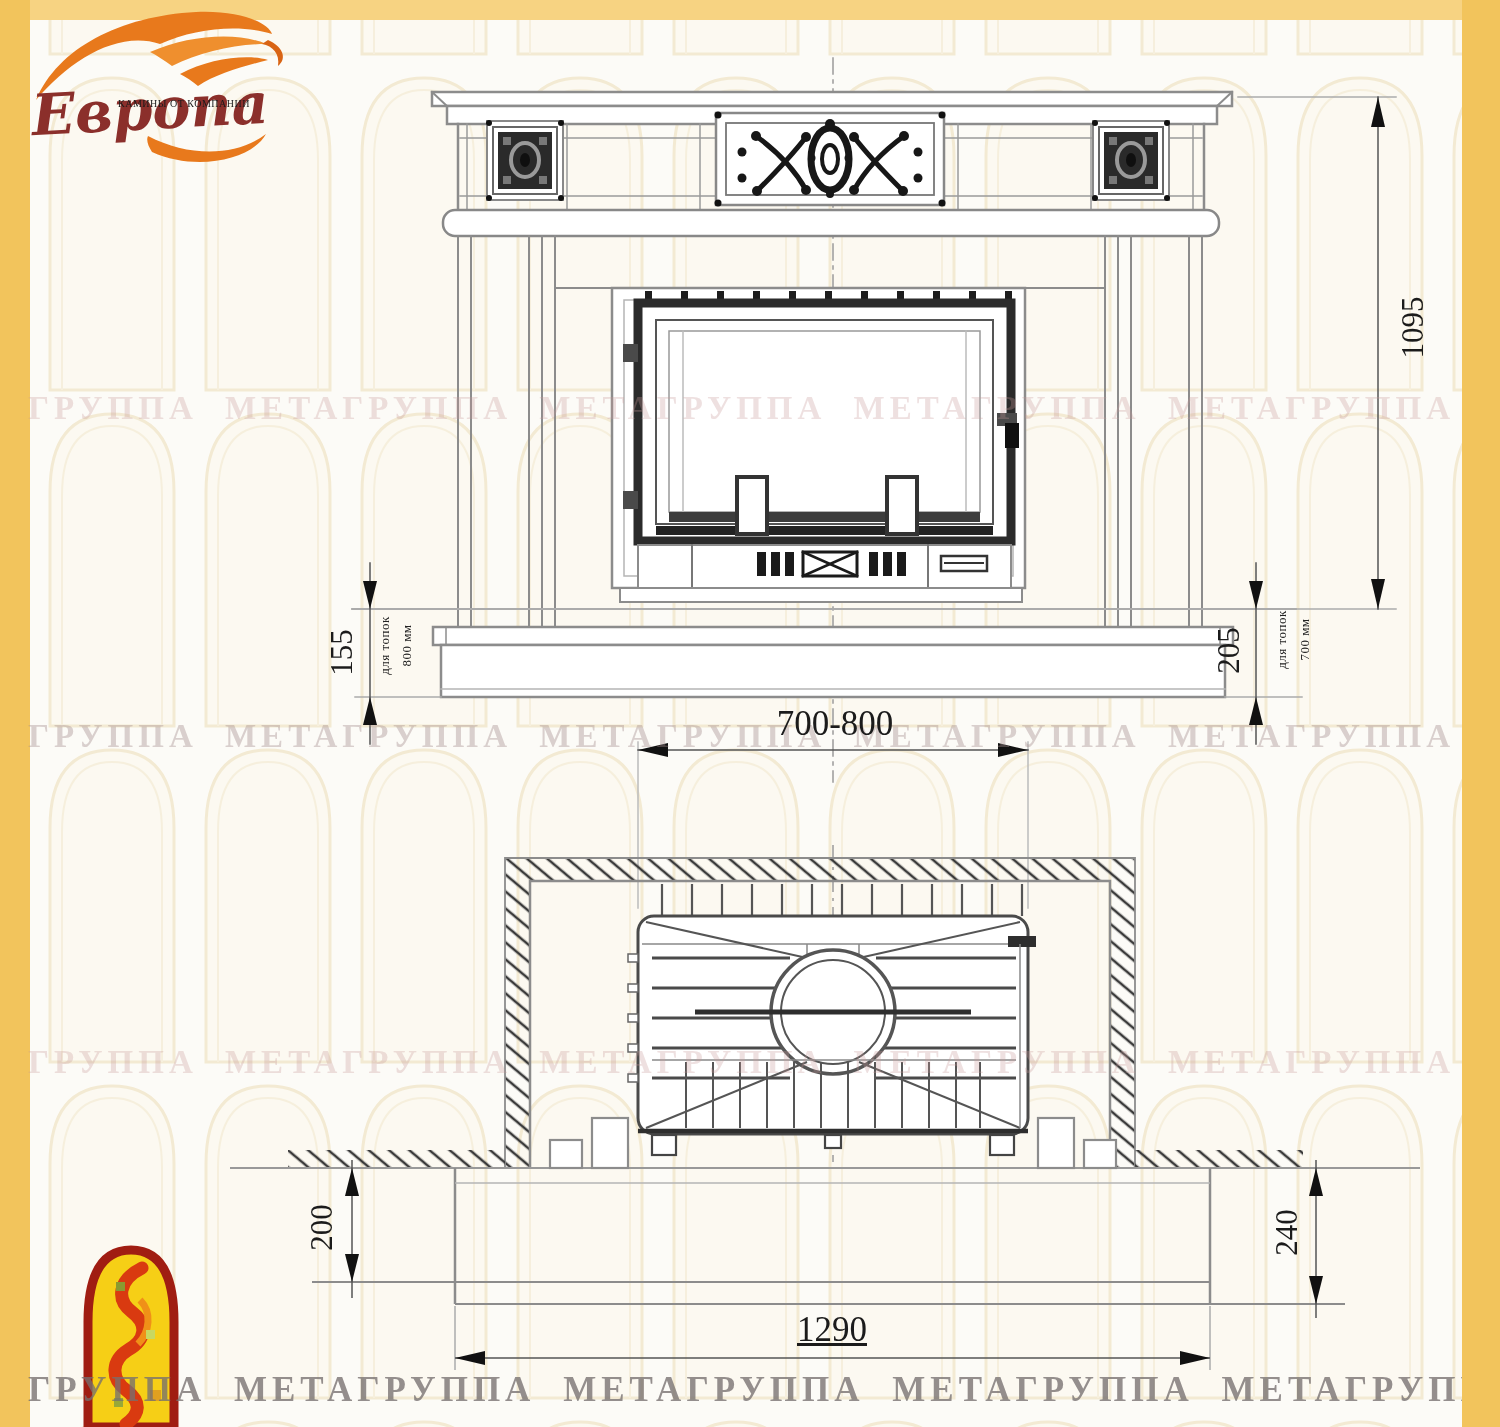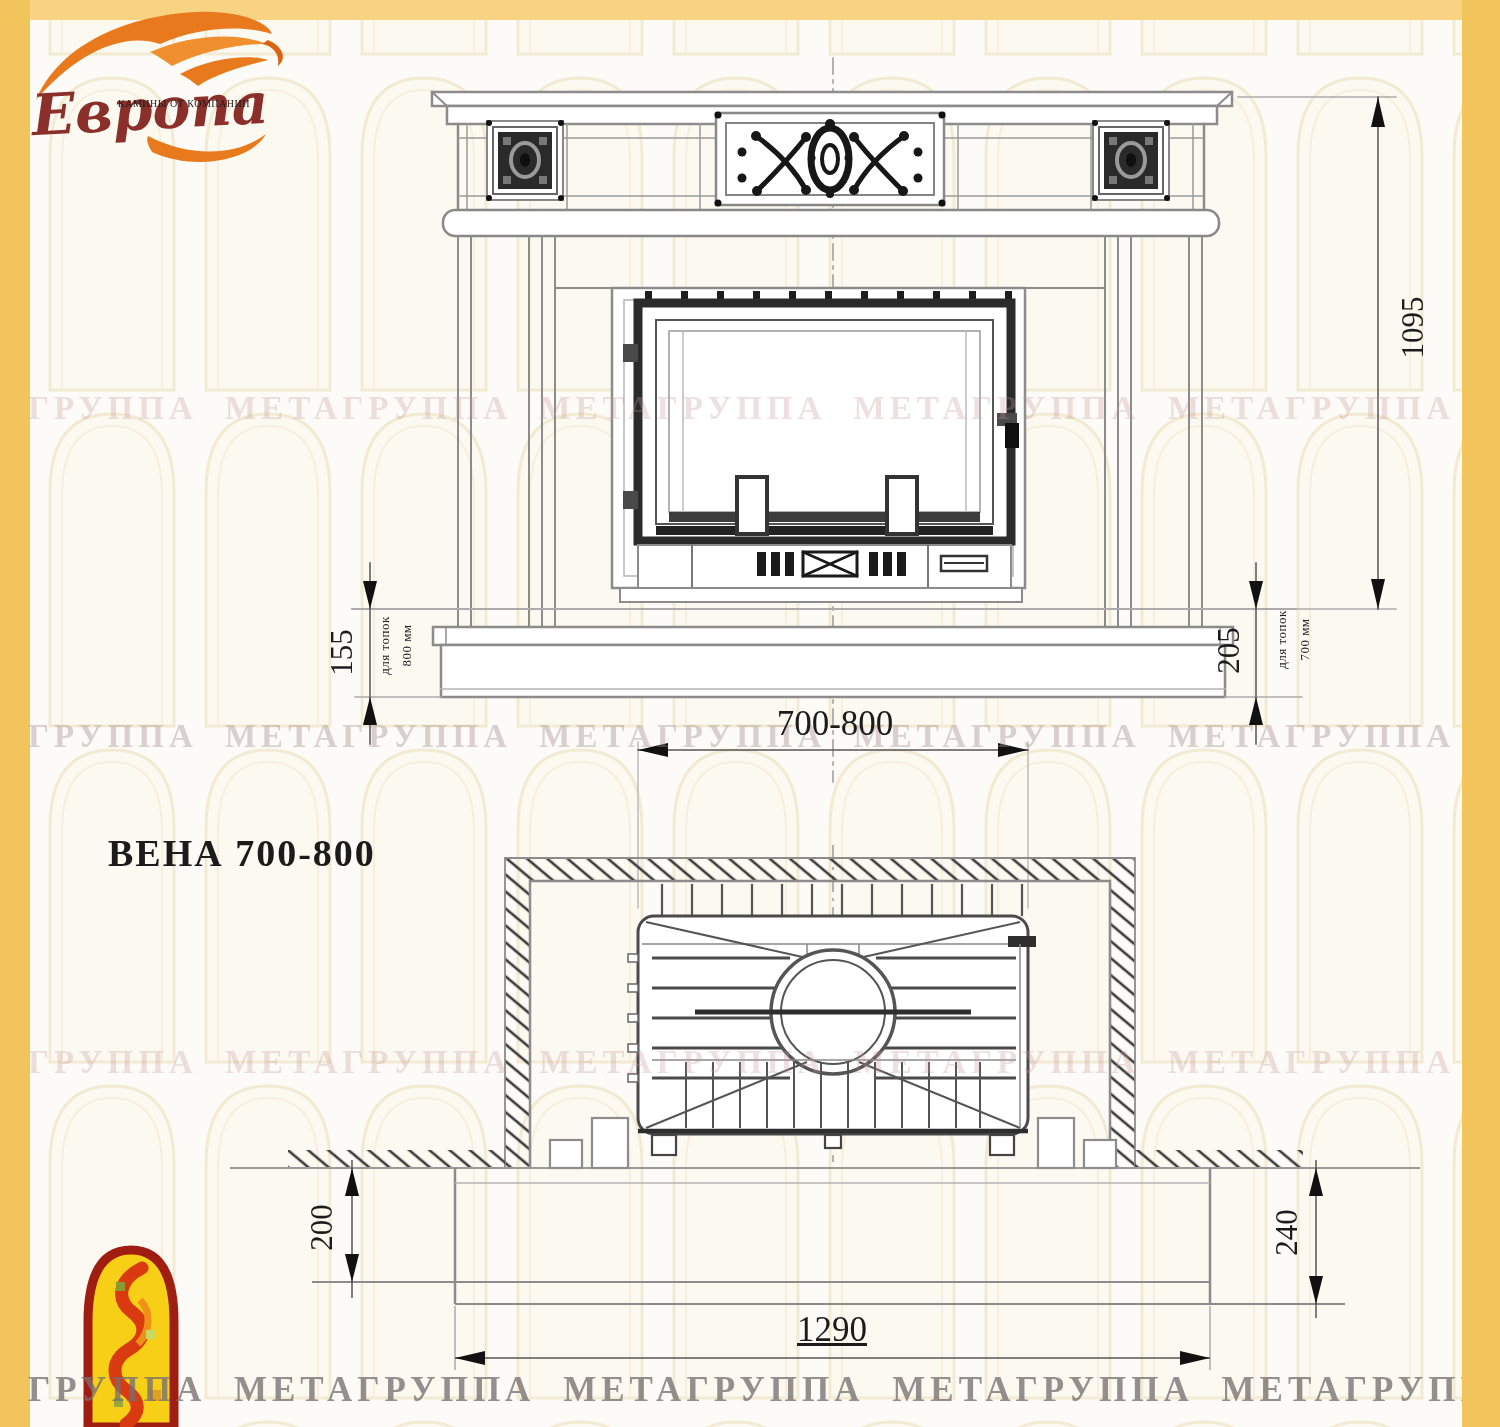--- a/index.html
+++ b/index.html
@@ -378,21 +378,20 @@
 </svg>
 
   <div class="wm wm1">ГРУППА МЕТАГРУППА МЕТАГРУППА МЕТАГРУППА МЕТАГРУППА МЕТАГРУППА МЕТА</div>
   <div class="wm wm2">ГРУППА МЕТАГРУППА МЕТАГРУППА МЕТАГРУППА МЕТАГРУППА МЕТАГРУППА МЕТА</div>
   <div class="wm wm3">ГРУППА МЕТАГРУППА МЕТАГРУППА МЕТАГРУППА МЕТАГРУППА МЕТАГРУППА МЕТА</div>
   <div class="wm wm4">ГРУППА МЕТАГРУППА МЕТАГРУППА МЕТАГРУППА МЕТАГРУППА МЕТАГРУППА МЕТА</div>
 
   <div class="lbl brand" style="left:30px;top:80px;width:240px;">Европа</div>
   <div class="lbl tagline" style="left:118px;top:99px;width:125px;text-align:left;">КАМИНЫ ОТ КОМПАНИИ</div>
 
-  <div class="lbl title" style="left:108px;top:834px;width:360px;">ВЕНА 700-800</div>
 
   <div class="lbl dim v" style="left:1352px;top:312px;width:120px;">1095</div>
   <div class="lbl dim v" style="left:291px;top:637px;width:100px;">155</div>
   <div class="lbl note v" style="left:329px;top:639px;width:110px;">для топок</div>
   <div class="lbl note v" style="left:351px;top:639px;width:110px;">800 мм</div>
   <div class="lbl dim v" style="left:1178px;top:635px;width:100px;">205</div>
   <div class="lbl note v" style="left:1226px;top:633px;width:110px;">для топок</div>
   <div class="lbl note v" style="left:1249px;top:633px;width:110px;">700 мм</div>
   <div class="lbl dimbig" style="left:705px;top:706px;width:260px;">700-800</div>
 

